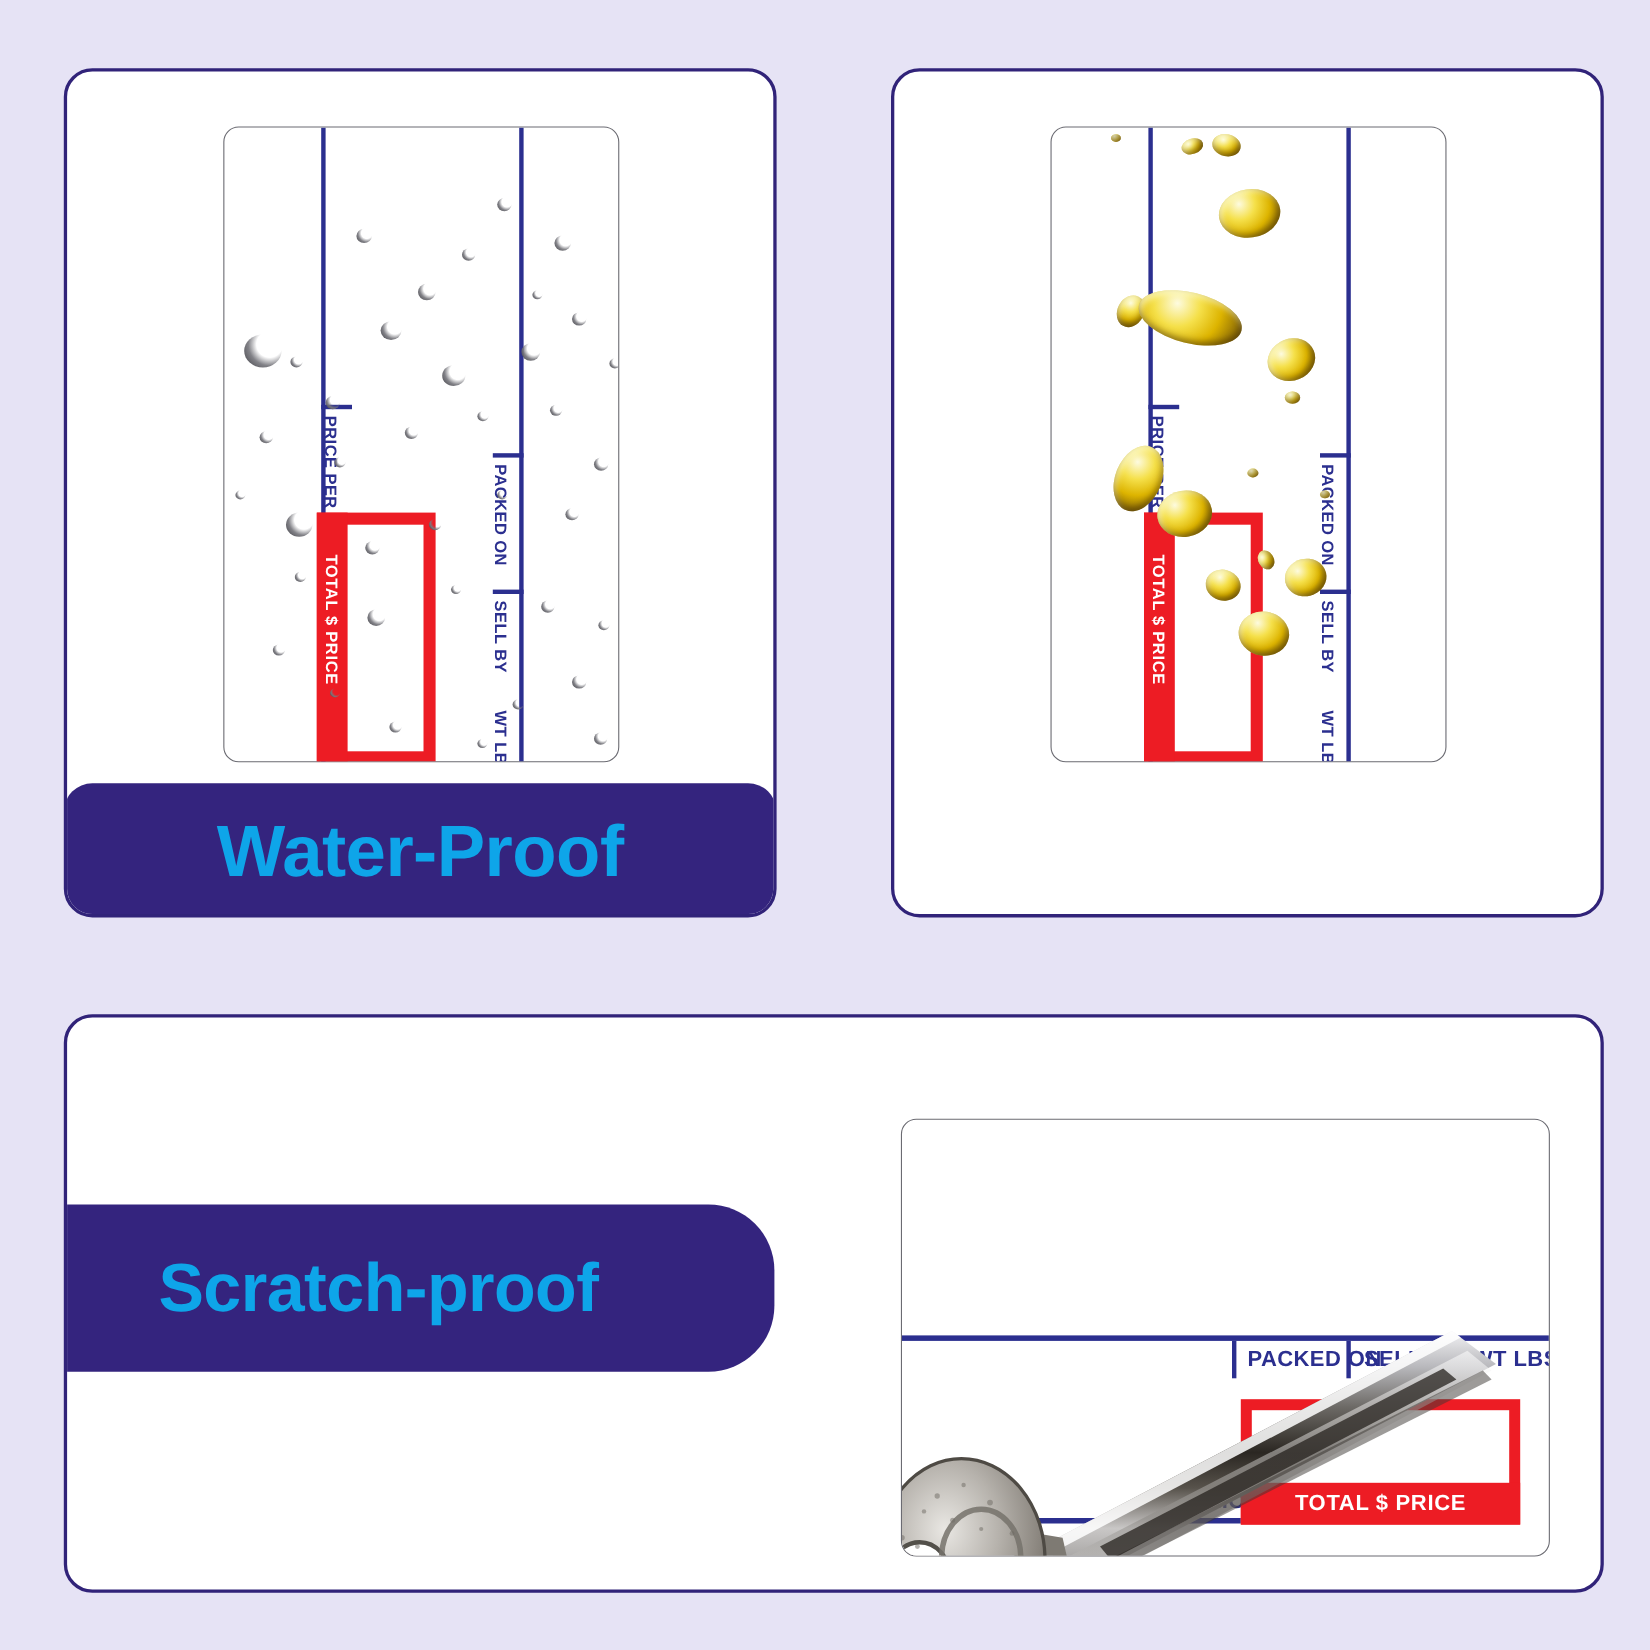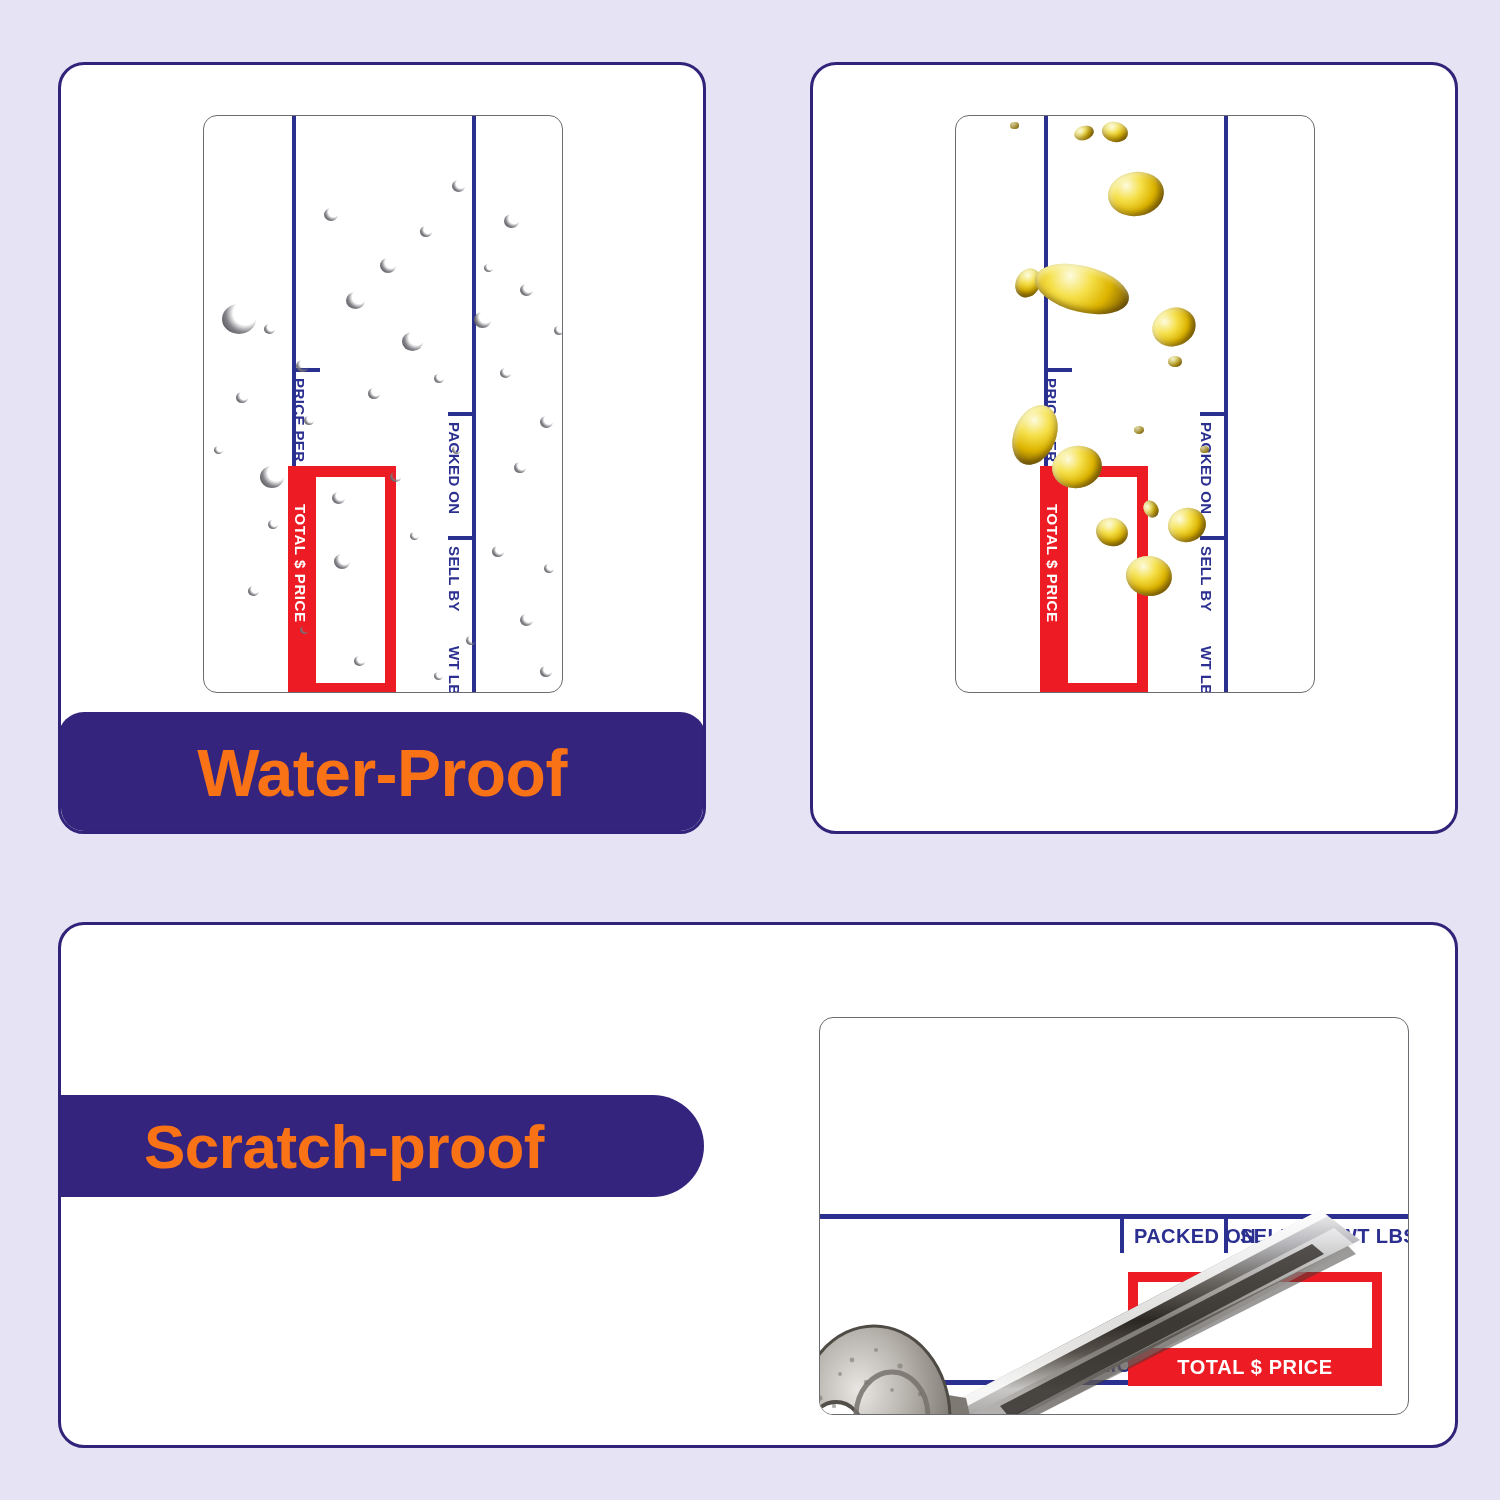--- a/index.html
+++ b/index.html
@@ -26,40 +26,40 @@
 
   
   .banner{
     position:absolute;
     background:#34247e;
     display:flex;
     align-items:center;
     box-sizing:border-box;
   }
   .banner-label{
-    color:#f97316;
+    color:#0ea5e9;
     font-weight:bold;
     letter-spacing:-0.5px;
     white-space:nowrap;
     font-stretch:condensed;
   }
   #banner-water, #banner-oil{
     left:-3px; right:-3px; bottom:-3px;
     height:122px;
     border-radius:26px;
     justify-content:center;
   }
   #banner-water .banner-label,
   #banner-oil   .banner-label{ font-size:66px; }
 
   #banner-scratch{
     left:-3px;
     top:170px;
     width:646px;
-    height:102px;
+    height:152px;
     border-radius:0 60px 60px 0;
     padding-left:86px;
   }
   #banner-scratch .banner-label{ font-size:62px; }
 
   
   .label-sheet{
     position:absolute;
     background:#ffffff;
     border:1.5px solid #6b6b72;

